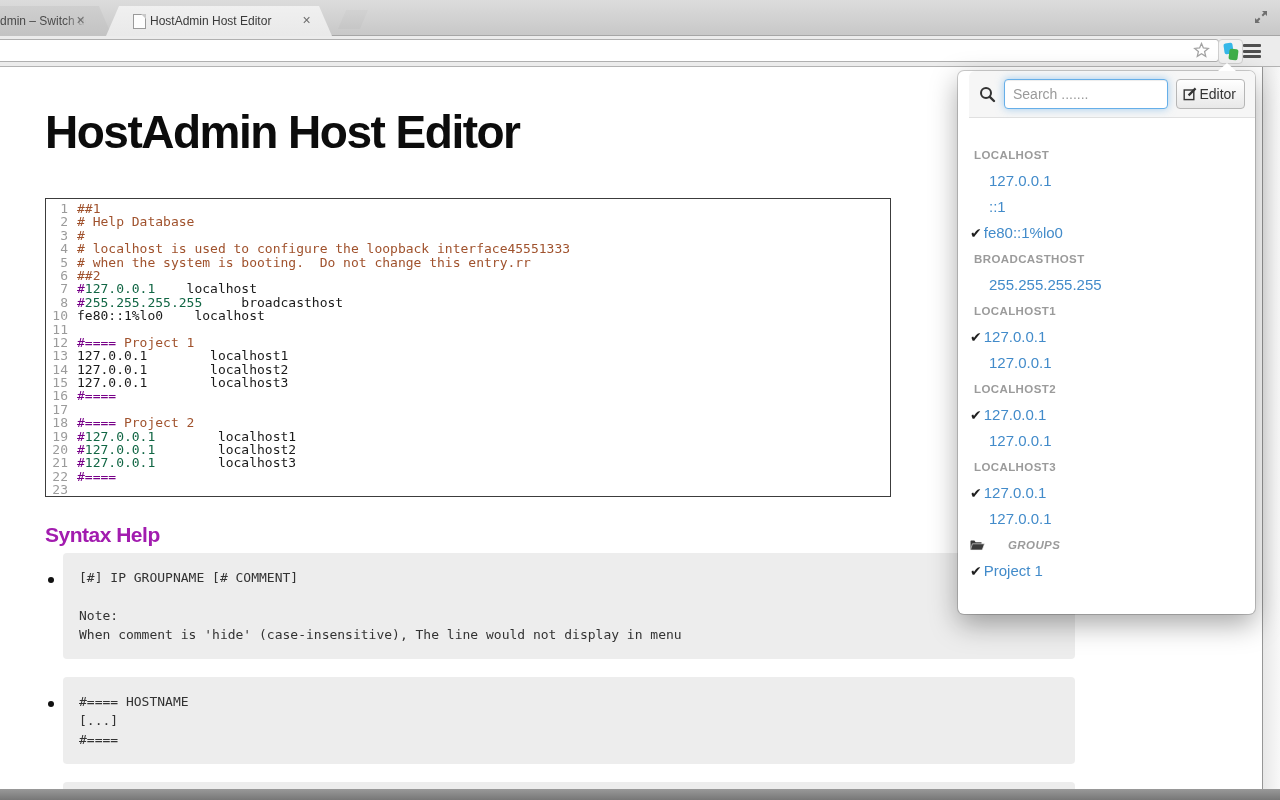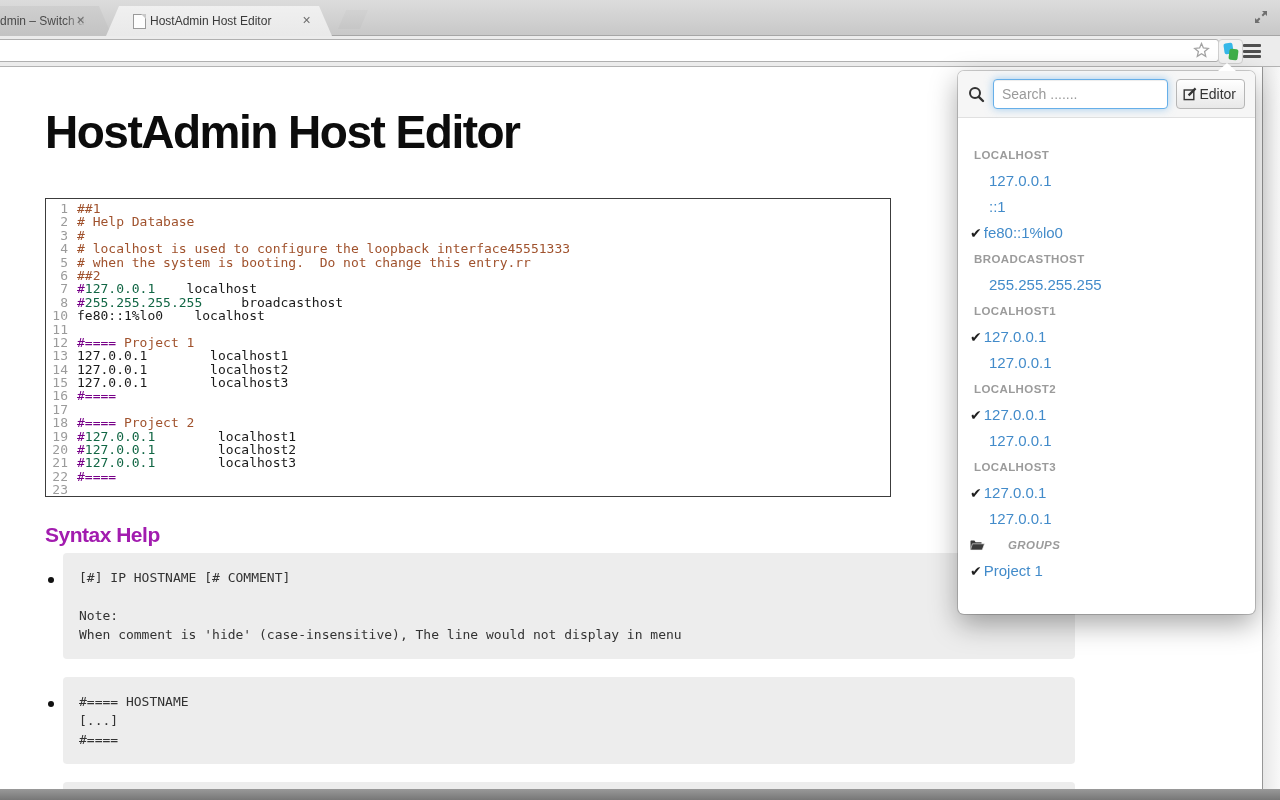--- a/index.html
+++ b/index.html
@@ -77,21 +77,21 @@
       white-space:pre;overflow:hidden;}
   .help-item:last-child .help-box{height:26px;padding:8px 16px;}
 
   
   .popup{position:absolute;left:958px;top:71px;width:297px;height:543px;background:#fff;
       border-radius:6px;z-index:20;
       box-shadow:0 0 0 1px rgba(0,0,0,.18),0 10px 28px rgba(0,0,0,.35);}
   .popup-arrow{position:absolute;top:-8px;left:260px;width:0;height:0;
       border-left:9px solid transparent;border-right:9px solid transparent;border-bottom:8px solid #fff;}
   .popup-header{height:47px;background:#f6f6f6;border-bottom:1px solid #e0e0e0;
-      border-radius:6px 6px 0 0;display:flex;align-items:center;padding:0 10px;box-sizing:border-box;}
+      border-radius:6px 6px 0 0;display:flex;align-items:center;padding:0 10px;box-sizing:border-box;margin-left:11px;}
   .search-icon{width:17px;height:17px;margin-right:8px;flex:none;}
   .search-input{flex:1;min-width:0;height:30px;border:1px solid #66afe9;border-radius:4px;outline:none;
       padding:0 8px;font-size:14px;color:#333;box-sizing:border-box;
       font-family:"Liberation Sans","DejaVu Sans",sans-serif;
       box-shadow:inset 0 1px 1px rgba(0,0,0,.075),0 0 8px rgba(102,175,233,.6);}
   .search-input::placeholder{color:#9a9a9a;}
   .editor-btn{margin-left:8px;height:30px;display:flex;align-items:center;flex:none;
       background:linear-gradient(#fff,#e8e8e8);border:1px solid #b6b6b6;border-radius:4px;
       padding:0 8px 0 6px;font-size:14px;color:#333;cursor:default;}
   .edit-icon{width:14px;height:14px;margin-right:2px;}
@@ -174,21 +174,21 @@
           <div class="ed-line"><span class="ed-num">20</span><span class="ed-code"><span class="tk-kw">#</span><span class="tk-num">127.0.0.1</span><span class="tk-pl">        localhost2</span></span></div>
           <div class="ed-line"><span class="ed-num">21</span><span class="ed-code"><span class="tk-kw">#</span><span class="tk-num">127.0.0.1</span><span class="tk-pl">        localhost3</span></span></div>
           <div class="ed-line"><span class="ed-num">22</span><span class="ed-code"><span class="tk-kw">#====</span></span></div>
           <div class="ed-line"><span class="ed-num">23</span><span class="ed-code"></span></div>
         </div>
     </div>
 
     <h2 class="help-title">Syntax Help</h2>
     <ul class="help-list">
         <li class="help-item">
-          <pre class="help-box">[#] IP HOSTNAME [# COMMENT]
+          <pre class="help-box">[#] IP GROUPNAME [# COMMENT]
 
 Note:
 When comment is 'hide' (case-insensitive), The line would not display in menu</pre>
         </li>
         <li class="help-item">
           <pre class="help-box">#==== HOSTNAME
 [...]
 #====</pre>
         </li>
         <li class="help-item">

